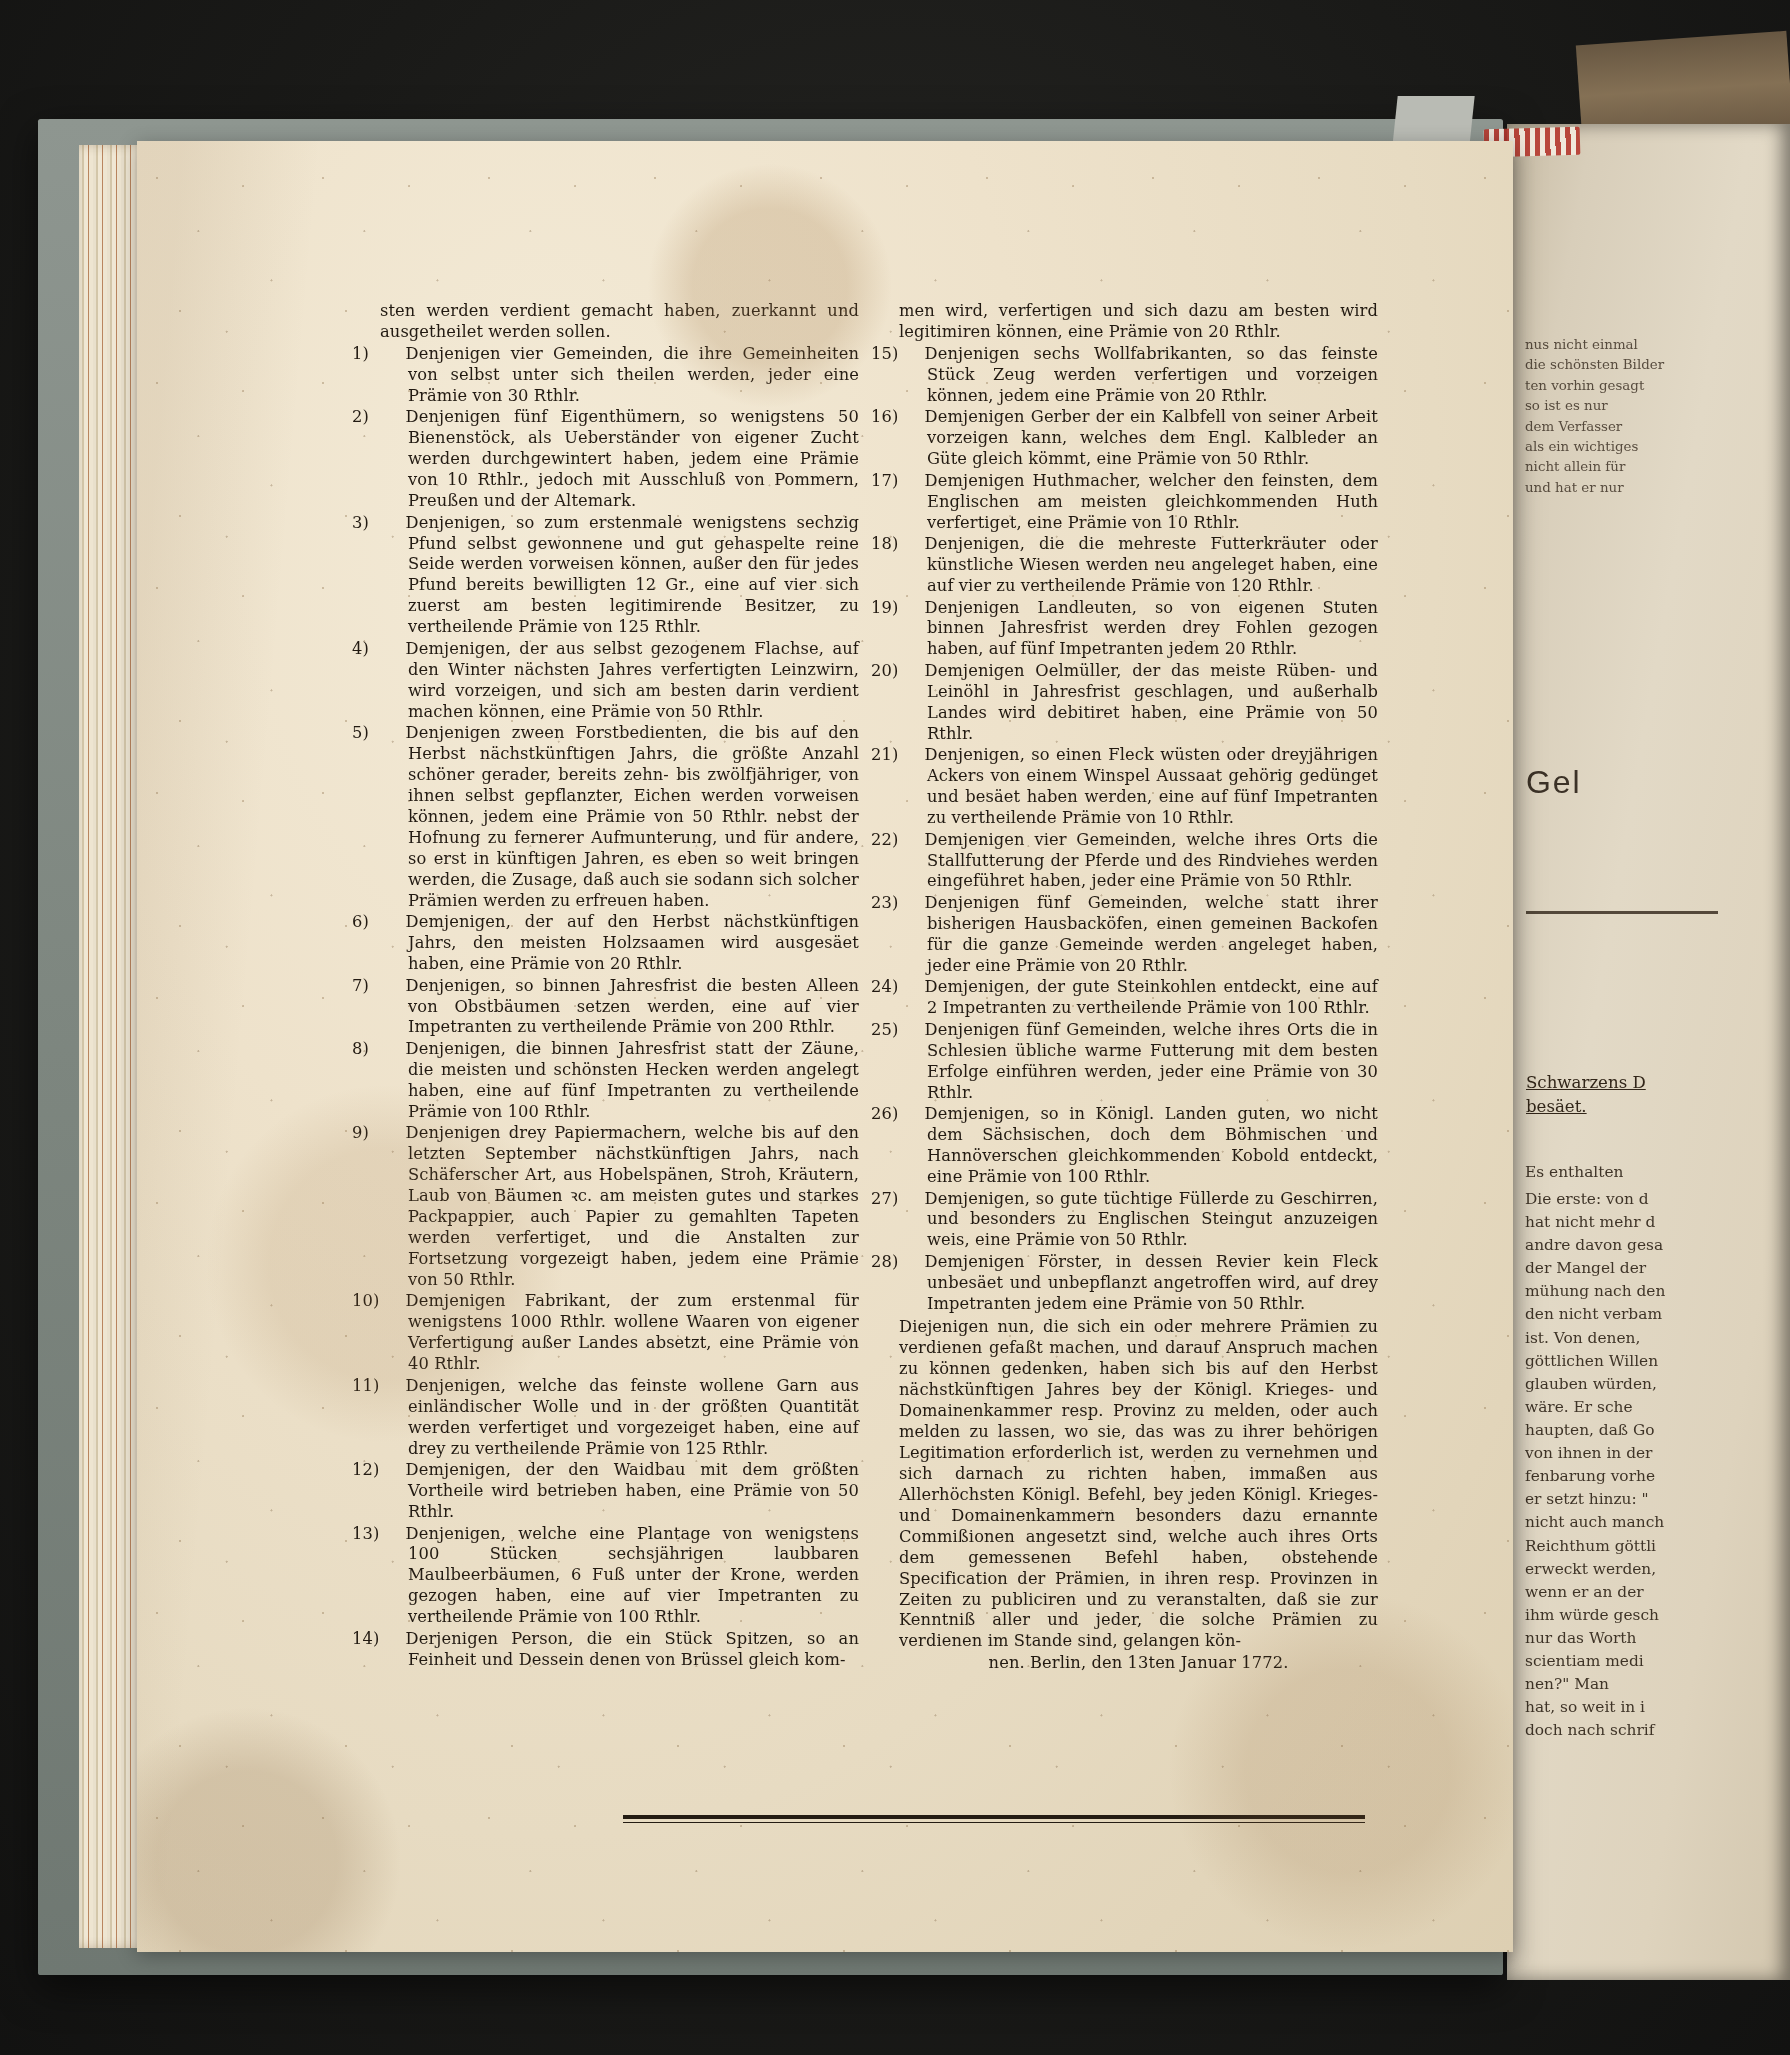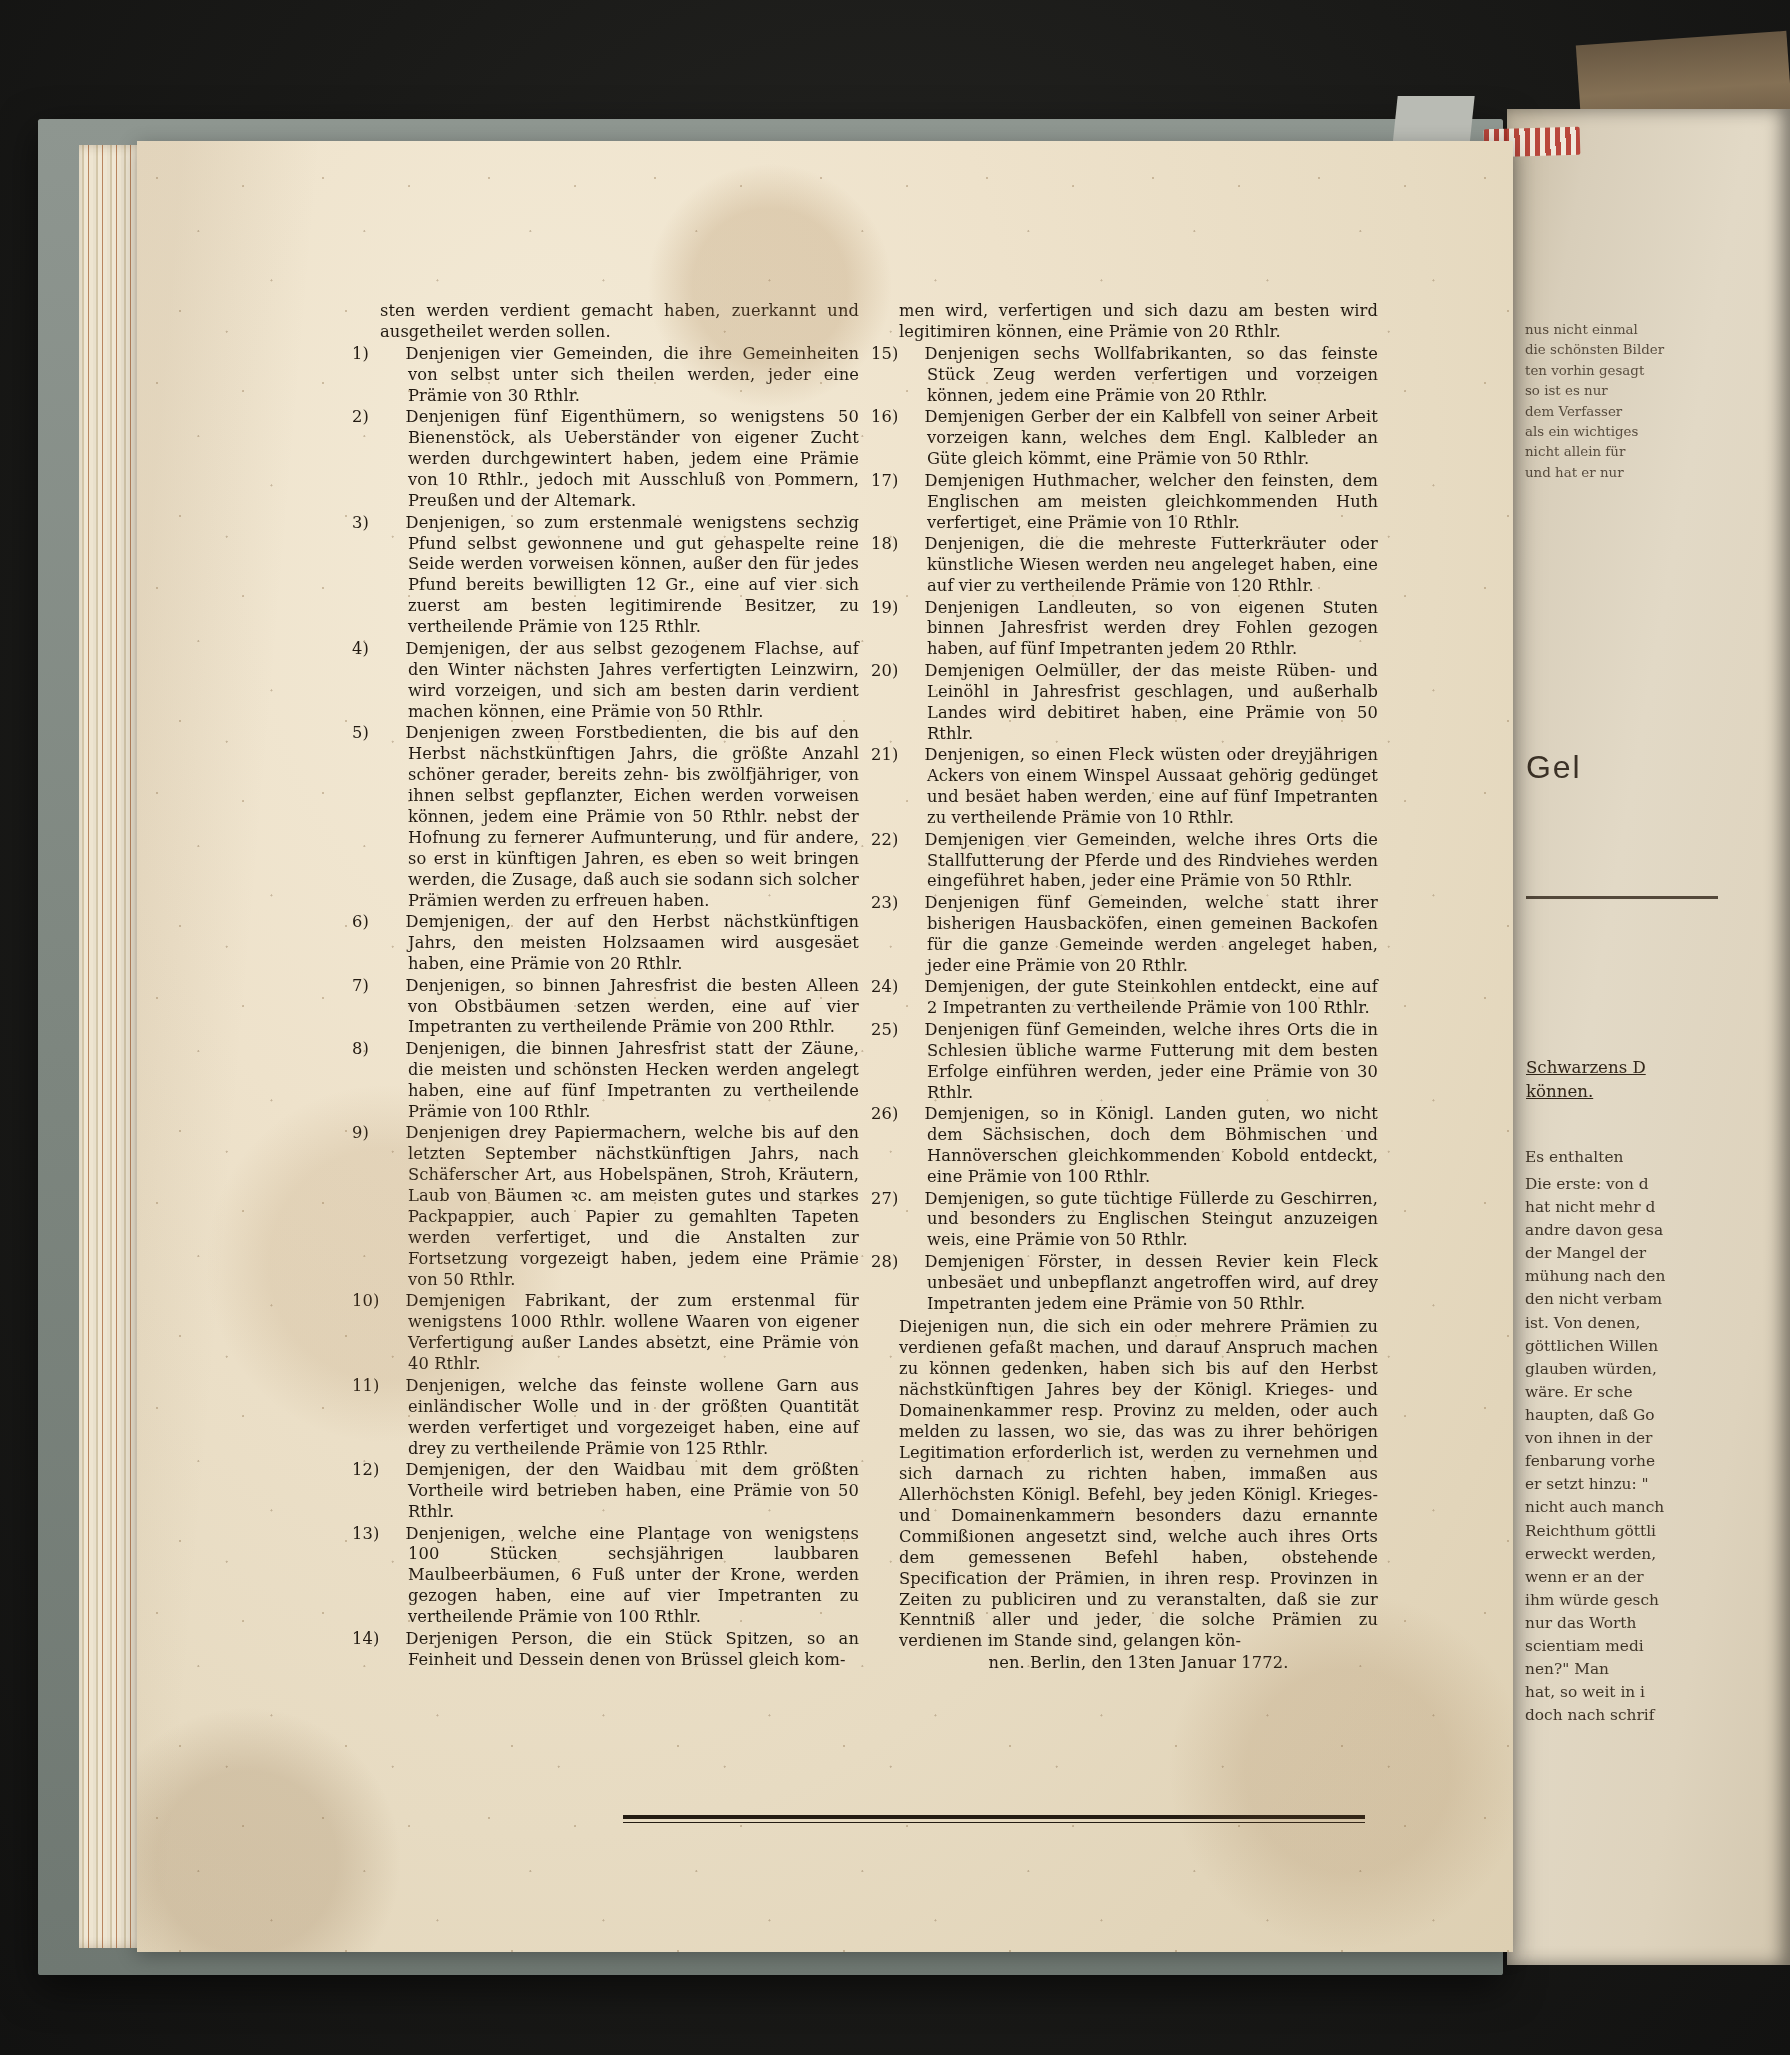--- a/index.html
+++ b/index.html
@@ -20,21 +20,21 @@
     position: absolute;
     inset: 0;
     background:
       radial-gradient(ellipse at 50% 40%, #2a2a27 0%, #1a1a18 60%, #121211 100%);
   }
 
   
   .right-page {
     position: absolute;
     left: 1507px;
-    top: 109px;
+    top: 124px;
     width: 284px;
     height: 1856px;
     background: linear-gradient(100deg, #c9bda6 0%, #d8ceba 14%, #e2d9c6 40%, #ded3bd 75%, #d2c6ae 100%);
     box-shadow: -9px 0 16.6px rgba(0,0,0,0.45) inset;
     overflow: hidden;
   }
   .right-page .rp-text {
     position: absolute;
     left: 18px;
     top: 211px;
@@ -242,21 +242,21 @@
     <div>so ist es nur</div>
     <div>dem Verfasser</div>
     <div>als ein wichtiges</div>
     <div>nicht allein für</div>
     <div>und hat er nur</div>
   </div>
   <div class="rp-title">Gel</div>
   <div class="rp-rule"></div>
   <div class="rp-sub">
     <div>Schwarzens D</div>
-    <div>können.</div>
+    <div>besäet.</div>
   </div>
   <div class="rp-body">
     <div style="margin-bottom:3.8px">Es enthalten</div>
     <div>Die erste: von d</div>
     <div>hat nicht mehr d</div>
     <div>andre davon gesa</div>
     <div>der Mangel der</div>
     <div>mühung nach den</div>
     <div>den nicht verbam</div>
     <div>ist. Von denen,</div>

